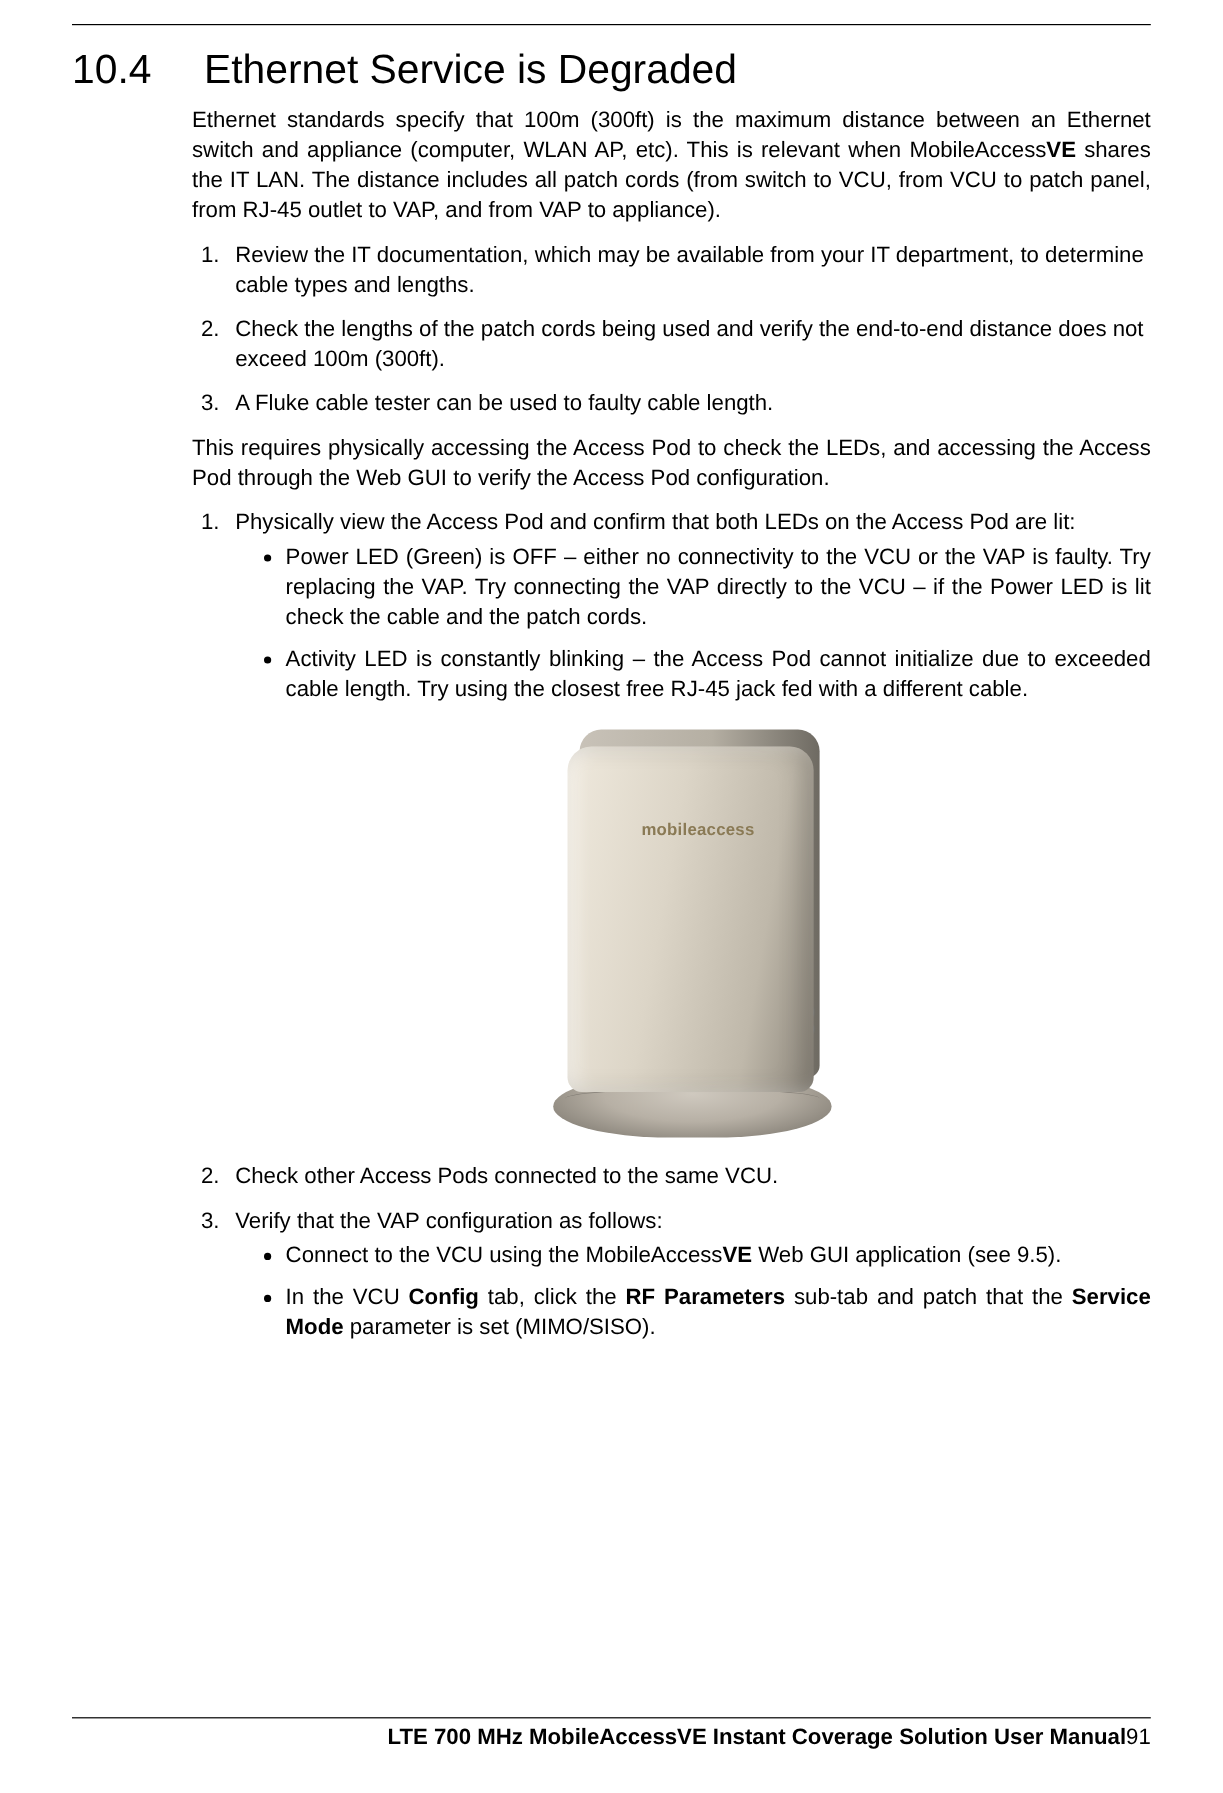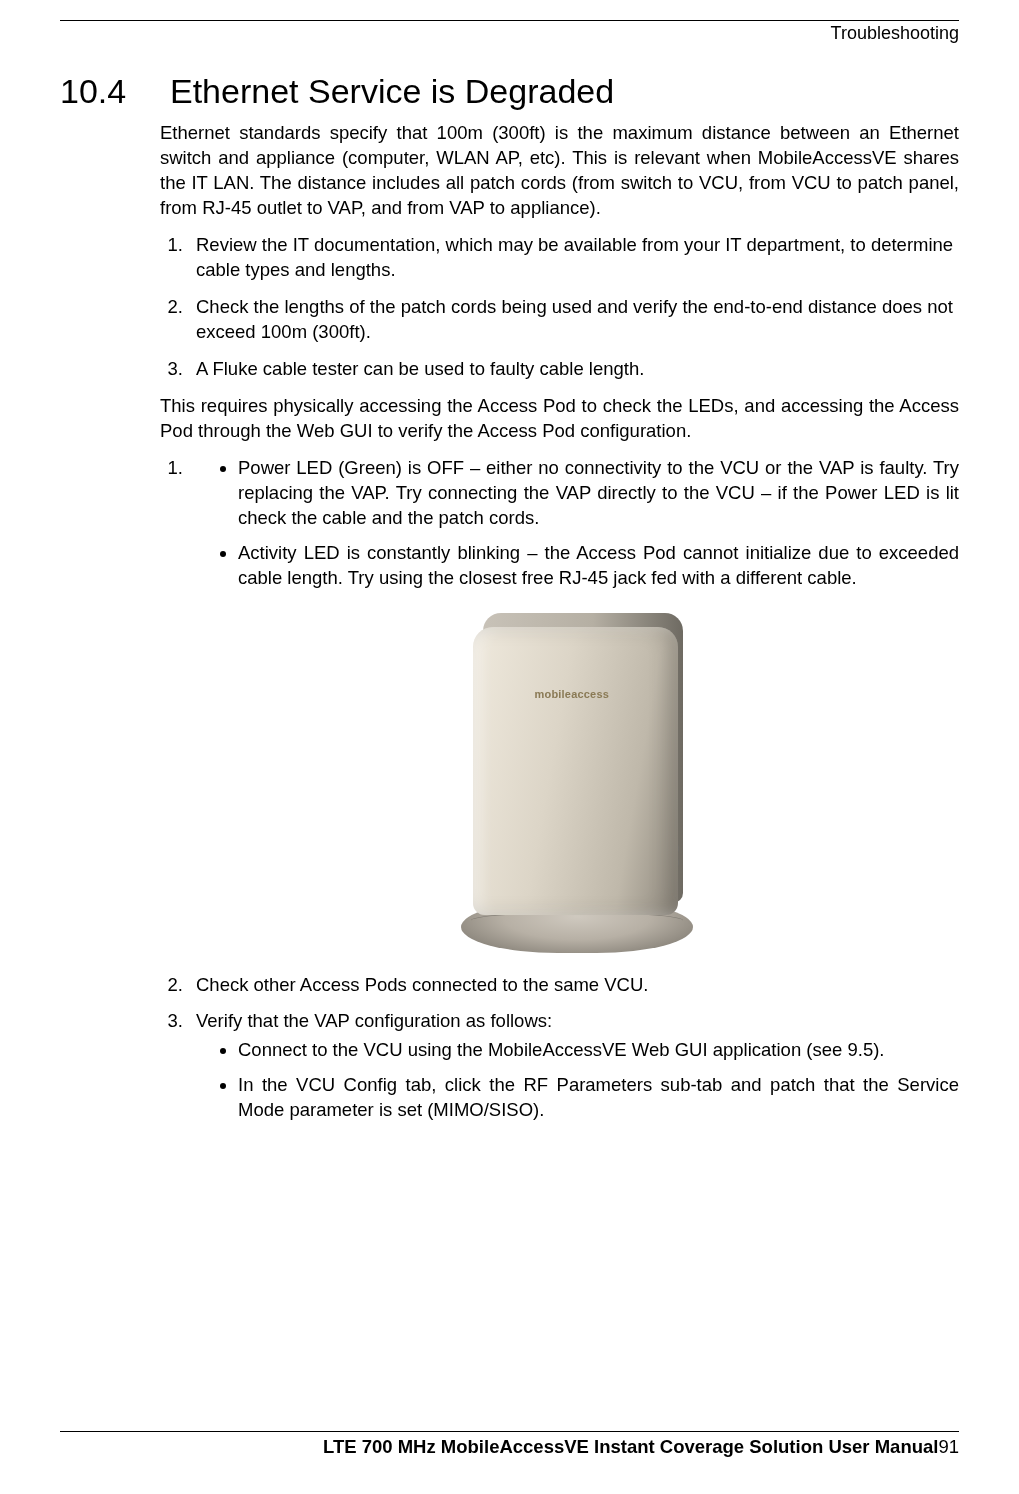--- a/index.html
+++ b/index.html
@@ -58,21 +58,21 @@
   }
   ul.bulleted {
     list-style: disc;
     padding-left: 42px;
     margin: 4px 0 4px 0;
   }
   ul.bulleted > li {
     margin: 4px 0 10px 0;
     text-align: justify;
   }
-  .bold { font-weight: normal; margin-top: 44px; }
+  .bold { font-weight: bold; margin-top: 44px; }
   .figure {
     display: flex;
     justify-content: center;
     margin: 14px 0 18px 0;
   }
   .device {
     width: 270px;
     height: 350px;
     position: relative;
   }
@@ -87,21 +87,21 @@
     position: absolute;
     left: 30px; top: 22px;
     width: 205px; height: 288px;
     background: linear-gradient(100deg, #efe9dd 0%, #dcd5c7 40%, #bfb8aa 75%, #8c867b 100%);
     border-radius: 20px 20px 12px 12px;
     box-shadow: inset -10px 0 20px rgba(0,0,0,0.15), inset 8px 0 14px rgba(255,255,255,0.4);
   }
   .device-logo {
     position: absolute;
     left: 62px; top: 60px;
-    font-size: 11px;
+    font-size: 14px;
     color: #8a7a55;
     font-weight: bold;
     letter-spacing: 0.2px;
   }
   .device-stand {
     position: absolute;
     left: 18px; bottom: 2px;
     width: 232px; height: 52px;
     background: radial-gradient(ellipse at 50% 30%, #cfc9bf 0%, #b7b0a5 45%, #7a756c 95%);
     border-radius: 50% / 60%;
@@ -135,41 +135,41 @@
     font-weight: bold;
   }
   .footer-page { font-weight: normal; }
 </style>
 </head>
 <body>
 
 <div class="page">
 
   <div class="header-line"></div>
-  <div class="header">Troubleshooting</div>
 
   <div class="section-heading">
     <span class="section-number">10.4</span>
     <span>Ethernet Service is Degraded</span>
   </div>
   <div class="body-block">
     <p class="para">
       <span>Ethernet standards specify that 100m (300ft) is the maximum distance between an Ethernet switch and appliance (computer, WLAN AP, etc).  This is relevant when MobileAccess</span><span class="bold">VE</span><span> shares the IT LAN. The distance includes all patch cords (from switch to VCU, from VCU to patch panel, from RJ-45 outlet to VAP, and from VAP to appliance).</span>
     </p>
     <ol class="numbered">
       <li>Review the IT documentation, which may be available from your IT department, to determine cable types and lengths.</li>
       <li>Check the lengths of the patch cords being used and verify the end-to-end distance does not exceed 100m (300ft).</li>
       <li>A Fluke cable tester can be used to faulty cable length.</li>
     </ol>
   </div>
 
   <div class="body-block">
     <p class="para">This requires physically accessing the Access Pod to check the LEDs, and accessing the Access Pod through the Web GUI to verify the Access Pod configuration.</p>
     <ol class="numbered">
       <li>
+        <span>Physically view the Access Pod and confirm that both LEDs on the Access Pod are lit:</span>
         <ul class="bulleted">
           <li>Power LED (Green) is OFF – either no connectivity to the VCU or the VAP is faulty. Try replacing the VAP. Try connecting the VAP directly to the VCU – if the Power LED is lit check the cable and the patch cords.</li>
           <li>Activity LED is constantly blinking – the Access Pod cannot initialize due to exceeded cable length. Try using the closest free RJ-45 jack fed with a different cable.</li>
         </ul>
 
         <div class="figure">
           <div class="device">
             <div class="device-stand"></div>
             <div class="device-stand-line"></div>
             <div class="device-back">

